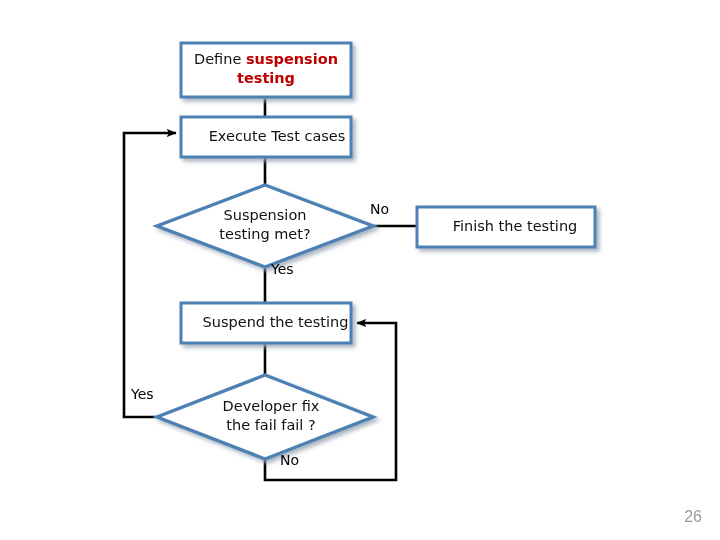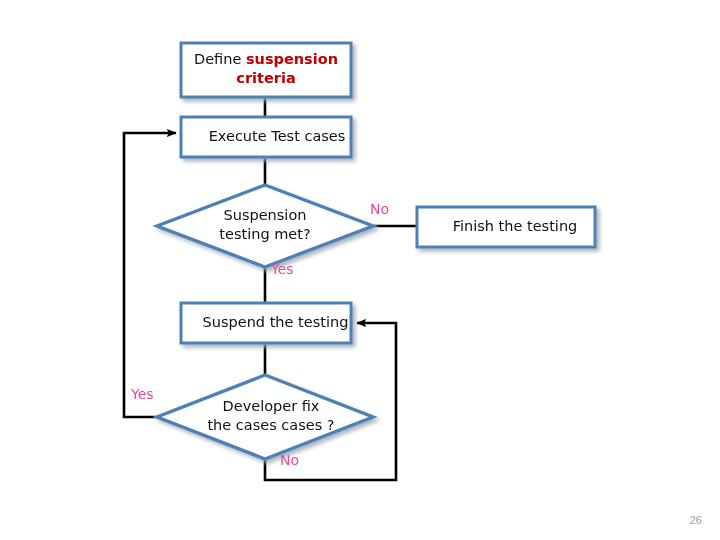--- a/index.html
+++ b/index.html
@@ -35,28 +35,28 @@
     font-size: 14.5px;
     color: #111111;
     line-height: 1.25;
     white-space: nowrap;
   }
   .node-text.two-line { line-height: 1.3; }
   .red { color: #c00000; font-weight: 600; }
   .edge-label {
     position: absolute;
     font-size: 14px;
-    color: #ec4899;
+    color: #000000;
     white-space: nowrap;
   }
   .page-number {
     position: absolute;
     right: 18px;
     bottom: 14px;
-    font-size: 11px;
+    font-size: 16px;
     color: #9a9a9a;
     font-family: "Liberation Sans", sans-serif;
   }
 </style>
 </head>
 <body>
 
 <div id="canvas">
 
   <svg class="flow-svg" viewBox="0 0 720 540">
@@ -94,37 +94,37 @@
       <rect x="181" y="117" width="170" height="40" fill="#ffffff" stroke="#4e81b4" stroke-width="3"></rect>
       <polygon points="265,185 373,226 265,267 157,226" fill="#ffffff" stroke="#4e81b4" stroke-width="3.4" stroke-linejoin="miter"></polygon>
       <rect x="417" y="207" width="178" height="40" fill="#ffffff" stroke="#4e81b4" stroke-width="3"></rect>
       <rect x="181" y="303" width="170" height="40" fill="#ffffff" stroke="#4e81b4" stroke-width="3"></rect>
       <polygon points="265,375 373,417 265,459 157,417" fill="#ffffff" stroke="#4e81b4" stroke-width="3.4" stroke-linejoin="miter"></polygon>
     </g>
   </svg>
 
   <div class="node-text two-line" style="left:181px; top:50px; width:170px;">
     <span>Define </span><span class="red">suspension</span><br>
-    <span class="red">criteria</span>
+    <span class="red">testing</span>
   </div>
 
   <div class="node-text" style="left:181px; top:127px; width:192px;">Execute Test cases</div>
 
   <div class="node-text two-line" style="left:185px; top:206px; width:160px;">
     <span>Suspension</span><br>
     <span>testing met?</span>
   </div>
 
   <div class="node-text" style="left:417px; top:217px; width:196px;">Finish the testing</div>
 
   <div class="node-text" style="left:181px; top:313px; width:189px;">Suspend the testing</div>
 
   <div class="node-text two-line" style="left:191px; top:397px; width:160px;">
     <span>Developer fix</span><br>
-    <span>the cases cases ?</span>
+    <span>the fail fail ?</span>
   </div>
 
   <div class="edge-label" style="left:370px; top:201px;">No</div>
   <div class="edge-label" style="left:271px; top:261px;">Yes</div>
   <div class="edge-label" style="left:131px; top:386px;">Yes</div>
   <div class="edge-label" style="left:280px; top:452px;">No</div>
 
   <div class="page-number">26</div>
 
 </div>

